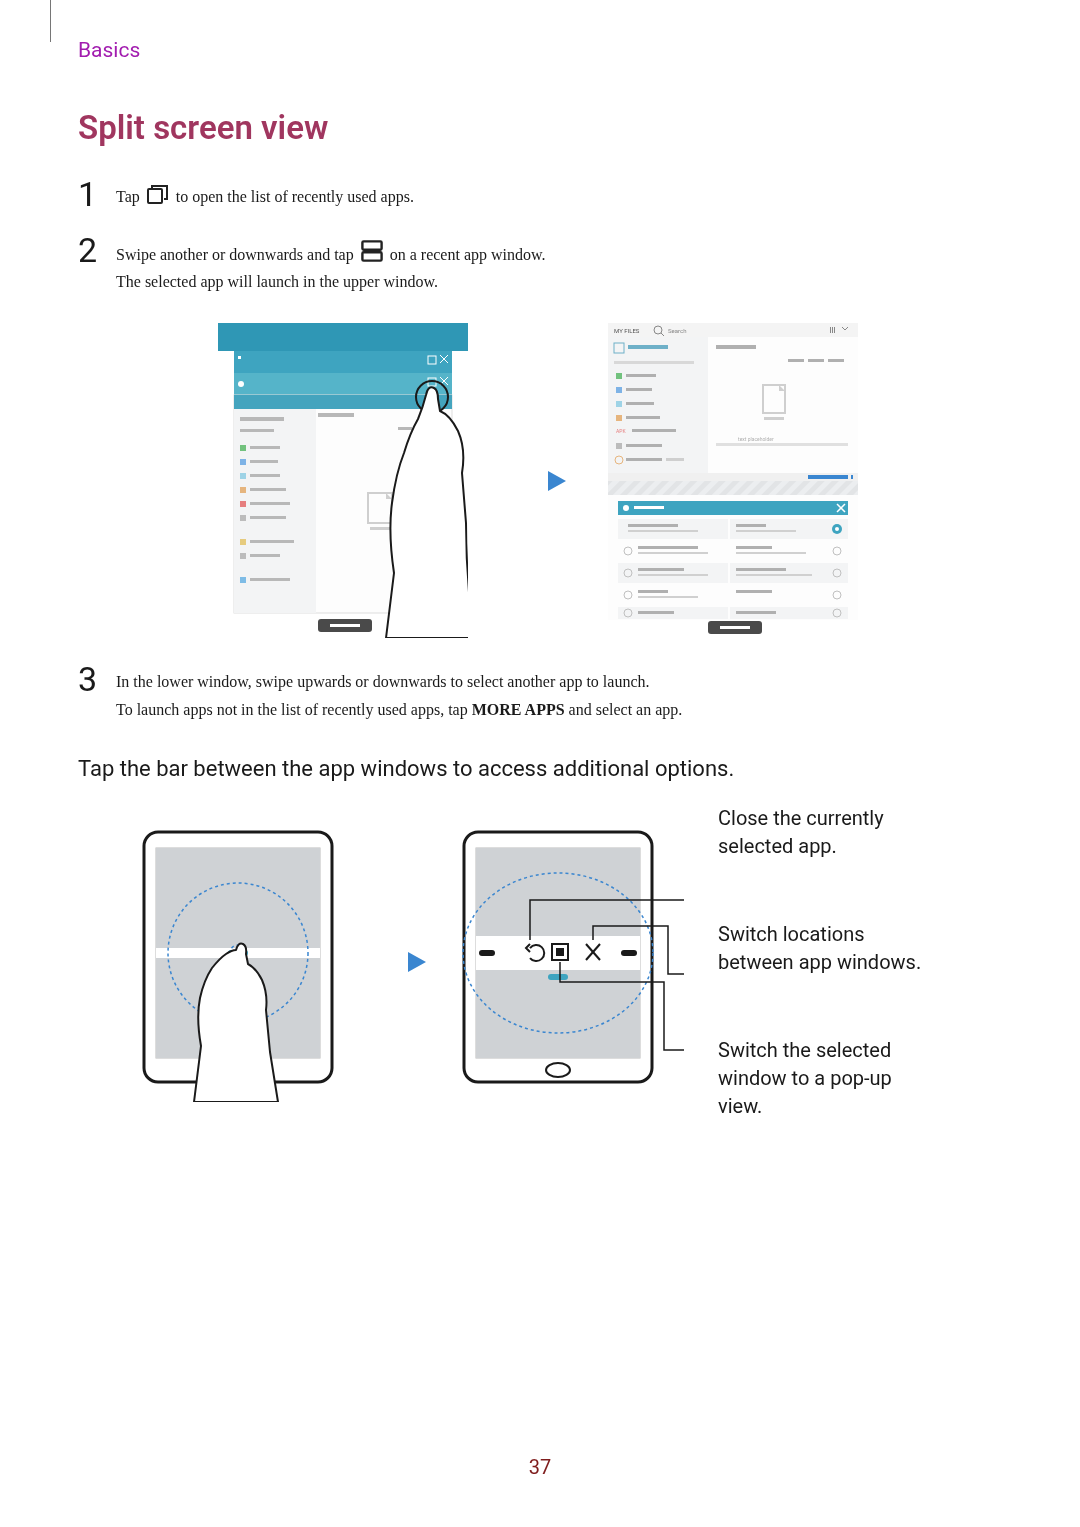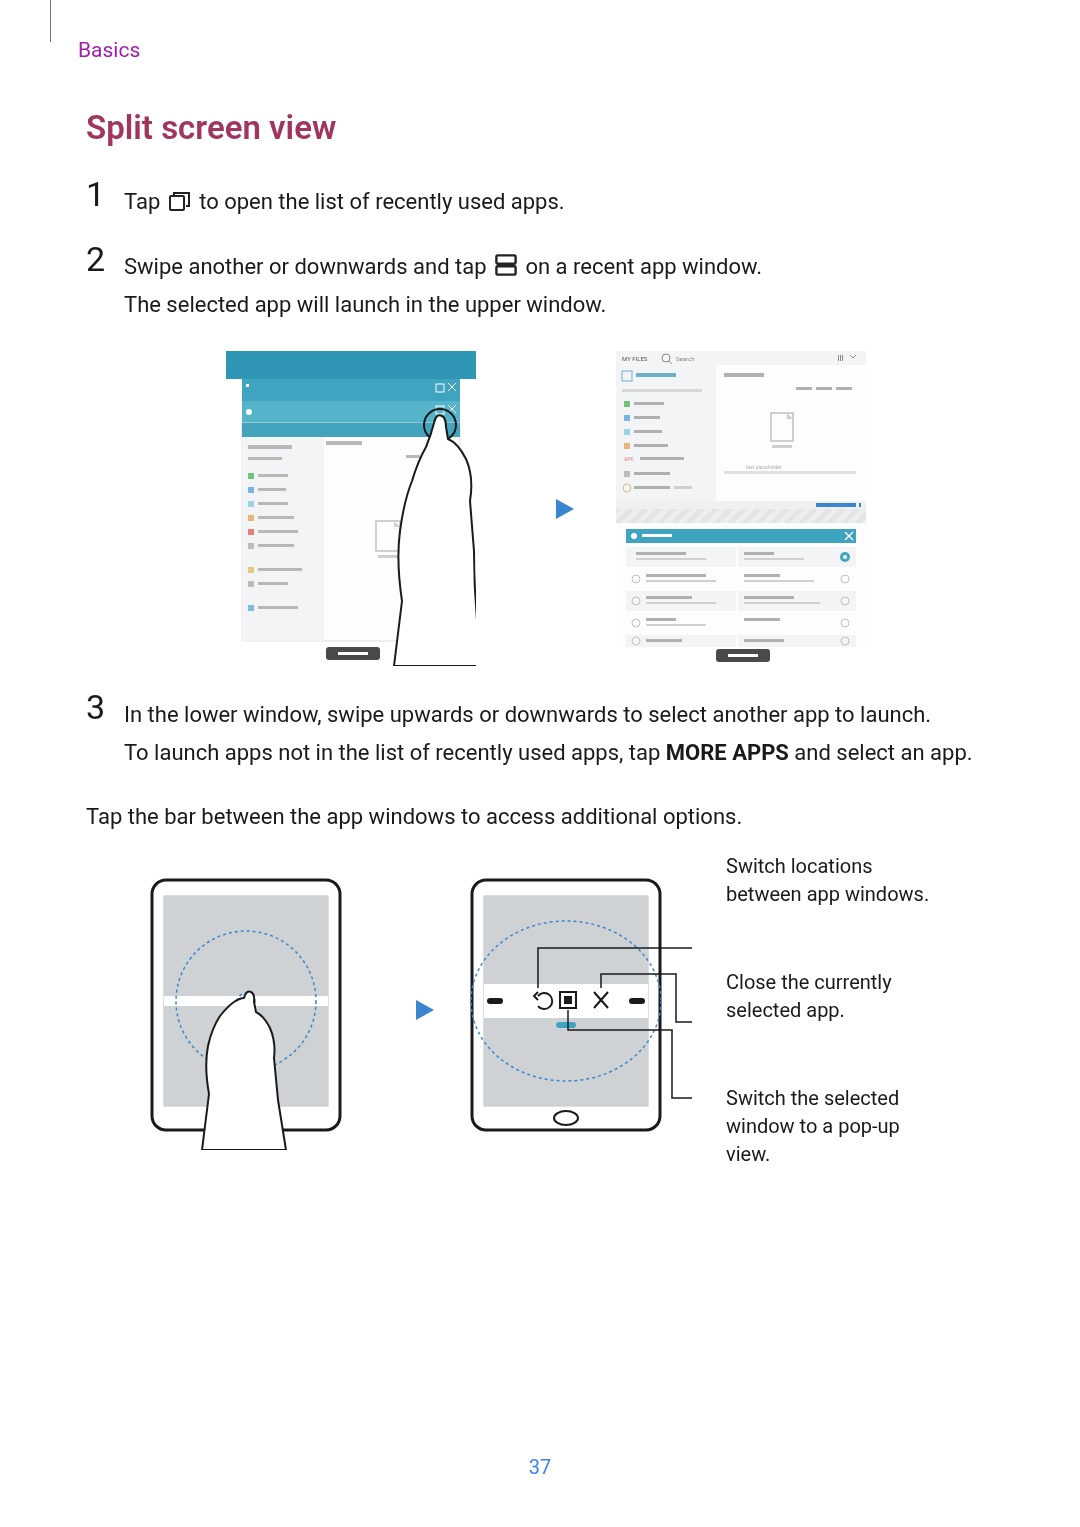--- a/index.html
+++ b/index.html
@@ -21,21 +21,21 @@
     }
     .header-label {
       position: absolute;
       left: 78px;
       top: 38px;
       font-size: 21px;
       color: #a21caf;
     }
     .content {
       position: absolute;
-      left: 86px;
+      left: 78px;
       top: 108px;
       width: 920px;
     }
     .title {
       color: #a0365f;
       font-size: 33px;
       font-weight: 600;
       margin-bottom: 36px;
     }
     .step {
@@ -46,22 +46,23 @@
     .step-num {
       font-size: 34px;
       font-weight: 400;
       width: 38px;
       flex-shrink: 0;
       line-height: 1;
       margin-top: -6px;
     }
     .step-body {
       flex: 1;
-      font-size: 22px;
+      font-size: 16px;
       line-height: 1.7;
+      font-family: Liberation Serif, serif;
     }
     .inline-icon {
       display: inline-block;
       width: 24px;
       height: 20px;
       vertical-align: -3px;
       margin: 0 2px;
     }
     .figure-row {
       display: flex;
@@ -97,21 +98,21 @@
       line-height: 1.4;
       width: 220px;
     }
     .callout-col div { }
     .page-num {
       position: absolute;
       bottom: 48px;
       left: 50%;
       transform: translateX(-50%);
       font-size: 20px;
-      color: #3b82f6;
+      color: #7f1d1d;
     }
     strong { font-weight: 700; }
   </style>
 </head>
 <body>
 
 <div class="page-margin"></div>
 
 <div class="header-label">Basics</div>
 
@@ -403,21 +404,21 @@
       <ellipse cx="100" cy="248" rx="12" ry="7" fill="none" stroke="#1a1a1a" stroke-width="2"></ellipse>
 
       <g stroke="#1a1a1a" stroke-width="1.5" fill="none">
         <path d="M72 118 L72 78 L226 78"></path>
         <path d="M135 118 L135 104 L210 104 L210 152 L226 152"></path>
         <path d="M102 140 L102 160 L206 160 L206 228 L226 228"></path>
       </g>
     </svg>
 
     <div class="callout-col">
+      <div>Close the currently selected app.</div>
       <div>Switch locations between app windows.</div>
-      <div>Close the currently selected app.</div>
       <div>Switch the selected window to a pop-up view.</div>
     </div>
   </div>
 
 </div>
 
 <div class="page-num">37</div>
 
 </body></html>

